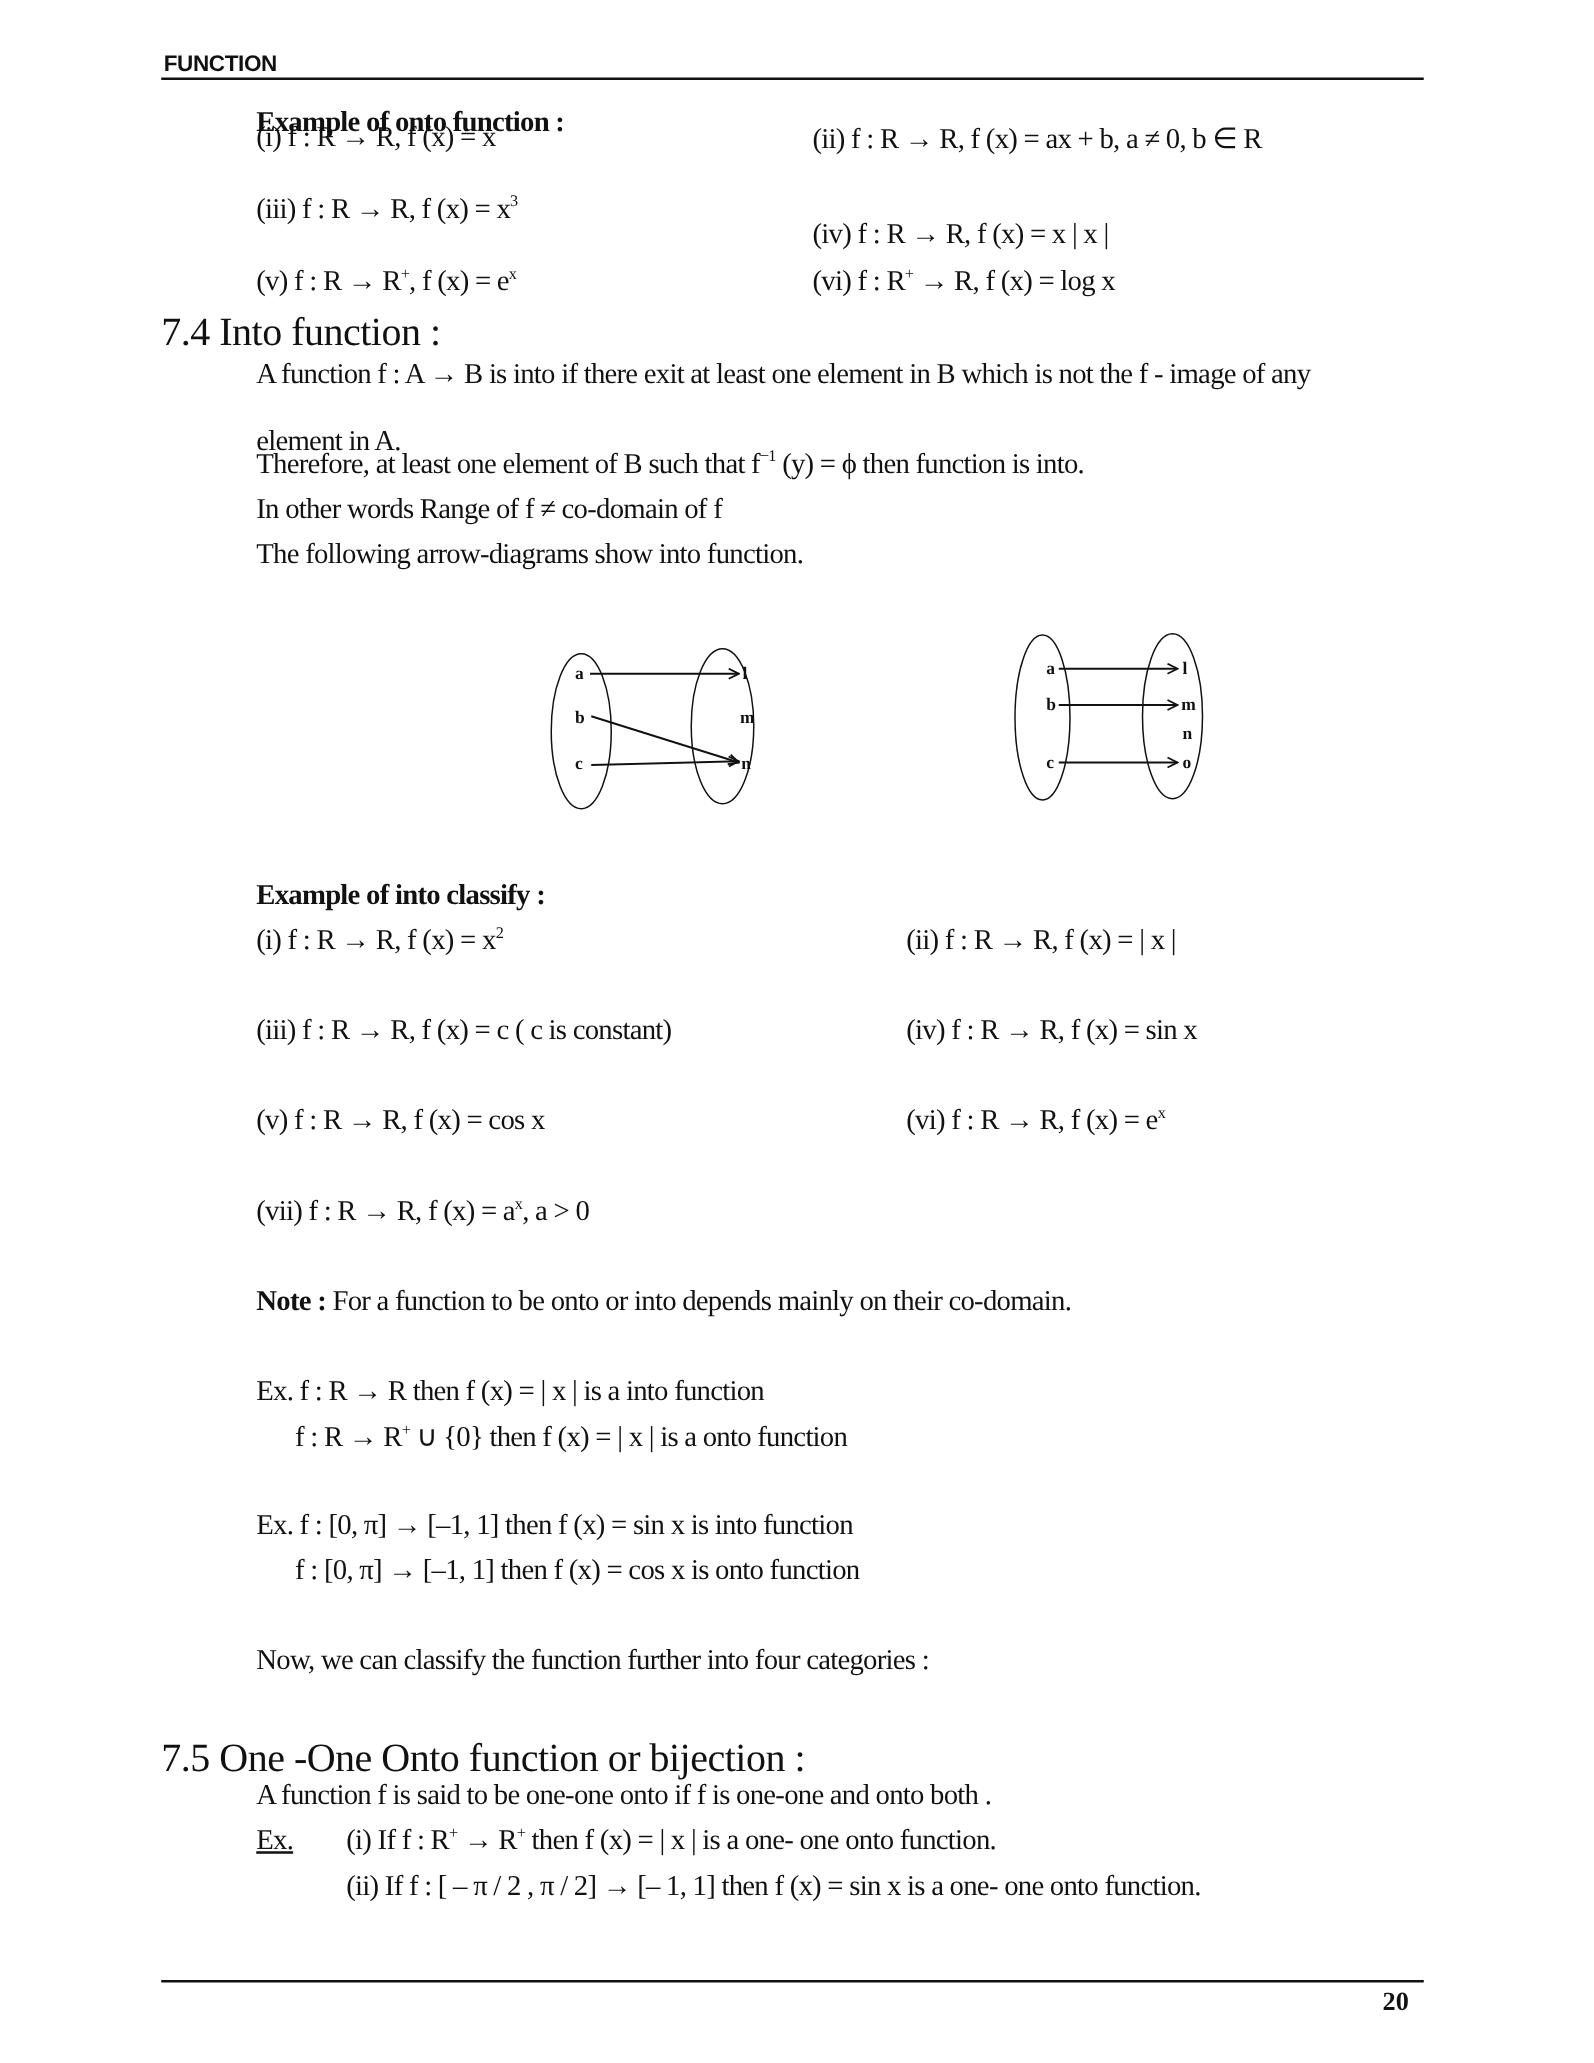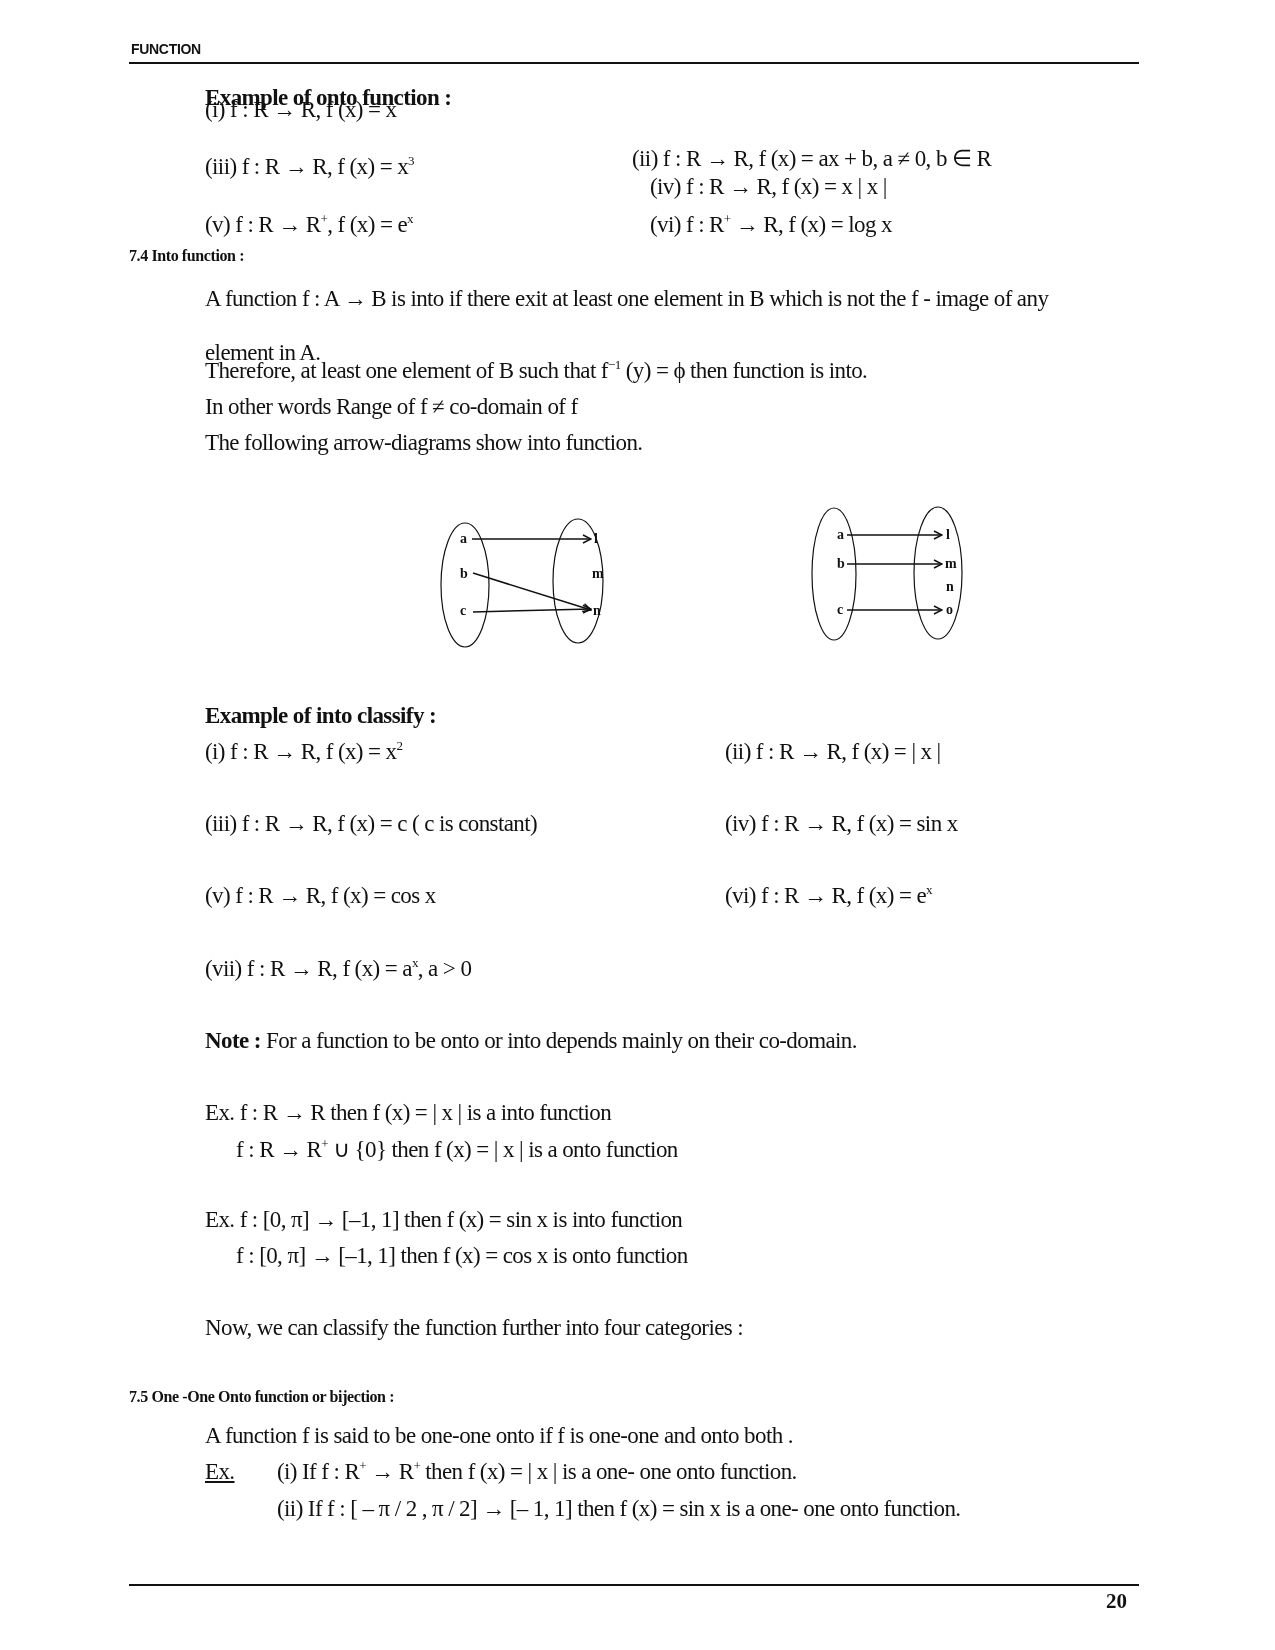--- a/index.html
+++ b/index.html
@@ -1,36 +1,36 @@
 <!DOCTYPE html>
 <html><head>
 <meta charset="utf-8">
 <style>
   html, body { margin: 0; padding: 0; background: #ffffff; }
   body { width: 1275px; height: 1650px; position: relative; overflow: hidden; color: #111; font-family: "Liberation Serif", serif; }
   .abs { position: absolute; white-space: nowrap; }
-  .hdr { left: 131px; top: 41px; font-family: "Liberation Sans", sans-serif; font-weight: bold; font-size: 14px; letter-spacing: -0.3px; }
+  .hdr { left: 131px; top: 41px; font-family: "Liberation Sans", sans-serif; font-weight: bold; font-size: 18px; letter-spacing: -0.3px; }
   .rule { position: absolute; height: 2px; background: #111; }
   .t { font-size: 23px; letter-spacing: -0.6px; }
   .b { font-weight: bold; }
-  .h2 { font-size: 16px; font-weight: bold; letter-spacing: -0.4px; }
+  .h2 { font-size: 32px; font-weight: normal; letter-spacing: -0.4px; }
   sup { font-size: 13px; vertical-align: 9px; line-height: 0; }
   .pno { font-weight: bold; font-size: 21px; }
   svg text { font-family: "Liberation Serif", serif; font-size: 14px; font-weight: bold; fill: #111; }
 </style>
 </head>
 <body>
 
 <div class="abs hdr">FUNCTION</div>
 <div class="rule" style="left:129px; top:62px; width:1010px;"></div>
 
 <div class="abs t b" style="left:205px; top:85px;">Example of onto function :</div>
 
 <div class="abs t" style="left:205px; top:97px;"><span>(i) f : R → R, f (x) = x</span></div>
-<div class="abs t" style="left:632px; top:97px;margin-top:48px;"><span>(ii) f : R → R, f (x) = ax + b, a ≠ 0, b ∈ R</span></div>
+<div class="abs t" style="left:650px; top:97px;"><span>(ii) f : R → R, f (x) = ax + b, a ≠ 0, b ∈ R</span></div>
 
 <div class="abs t" style="left:205px; top:154px;"><span>(iii) f : R → R, f (x) = x</span><sup>3</sup></div>
 <div class="abs t" style="left:650px; top:154px;margin-top:20px;"><span>(iv) f : R → R, f (x) = x | x |</span></div>
 
 <div class="abs t" style="left:205px; top:212px;"><span>(v) f : R → R</span><sup>+</sup><span>,  f (x) = e</span><sup>x</sup></div>
 <div class="abs t" style="left:650px; top:212px;"><span>(vi) f : R</span><sup>+</sup><span> → R, f (x) = log x</span></div>
 
 <div class="abs h2" style="left:129px; top:247px;">7.4 Into function :</div>
 <div class="abs t" style="left:205px; top:286px;">A function f : A → B is into if  there exit at least one element in B which is not the f - image of any</div>
 <div class="abs t" style="left:205px; top:340px;">element in A.</div>

